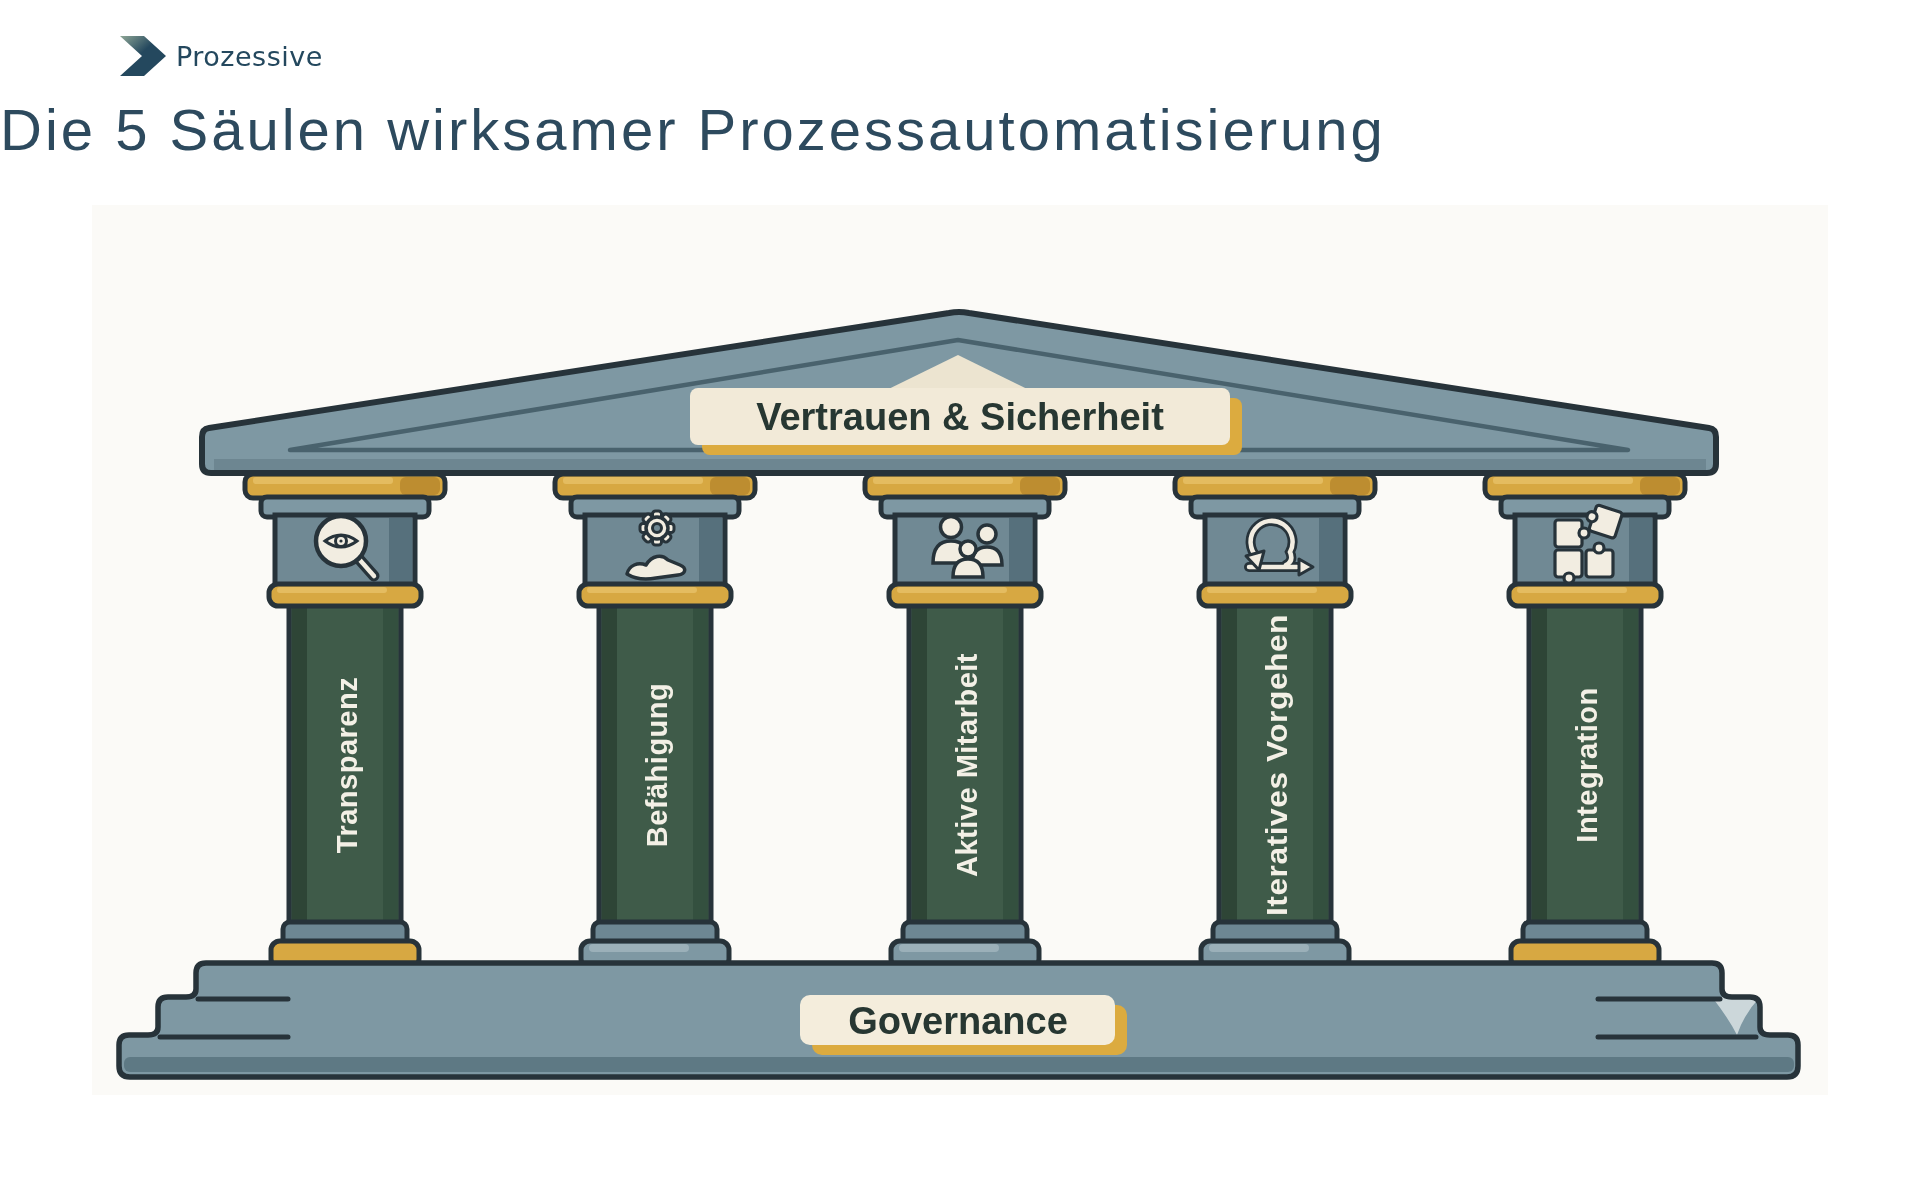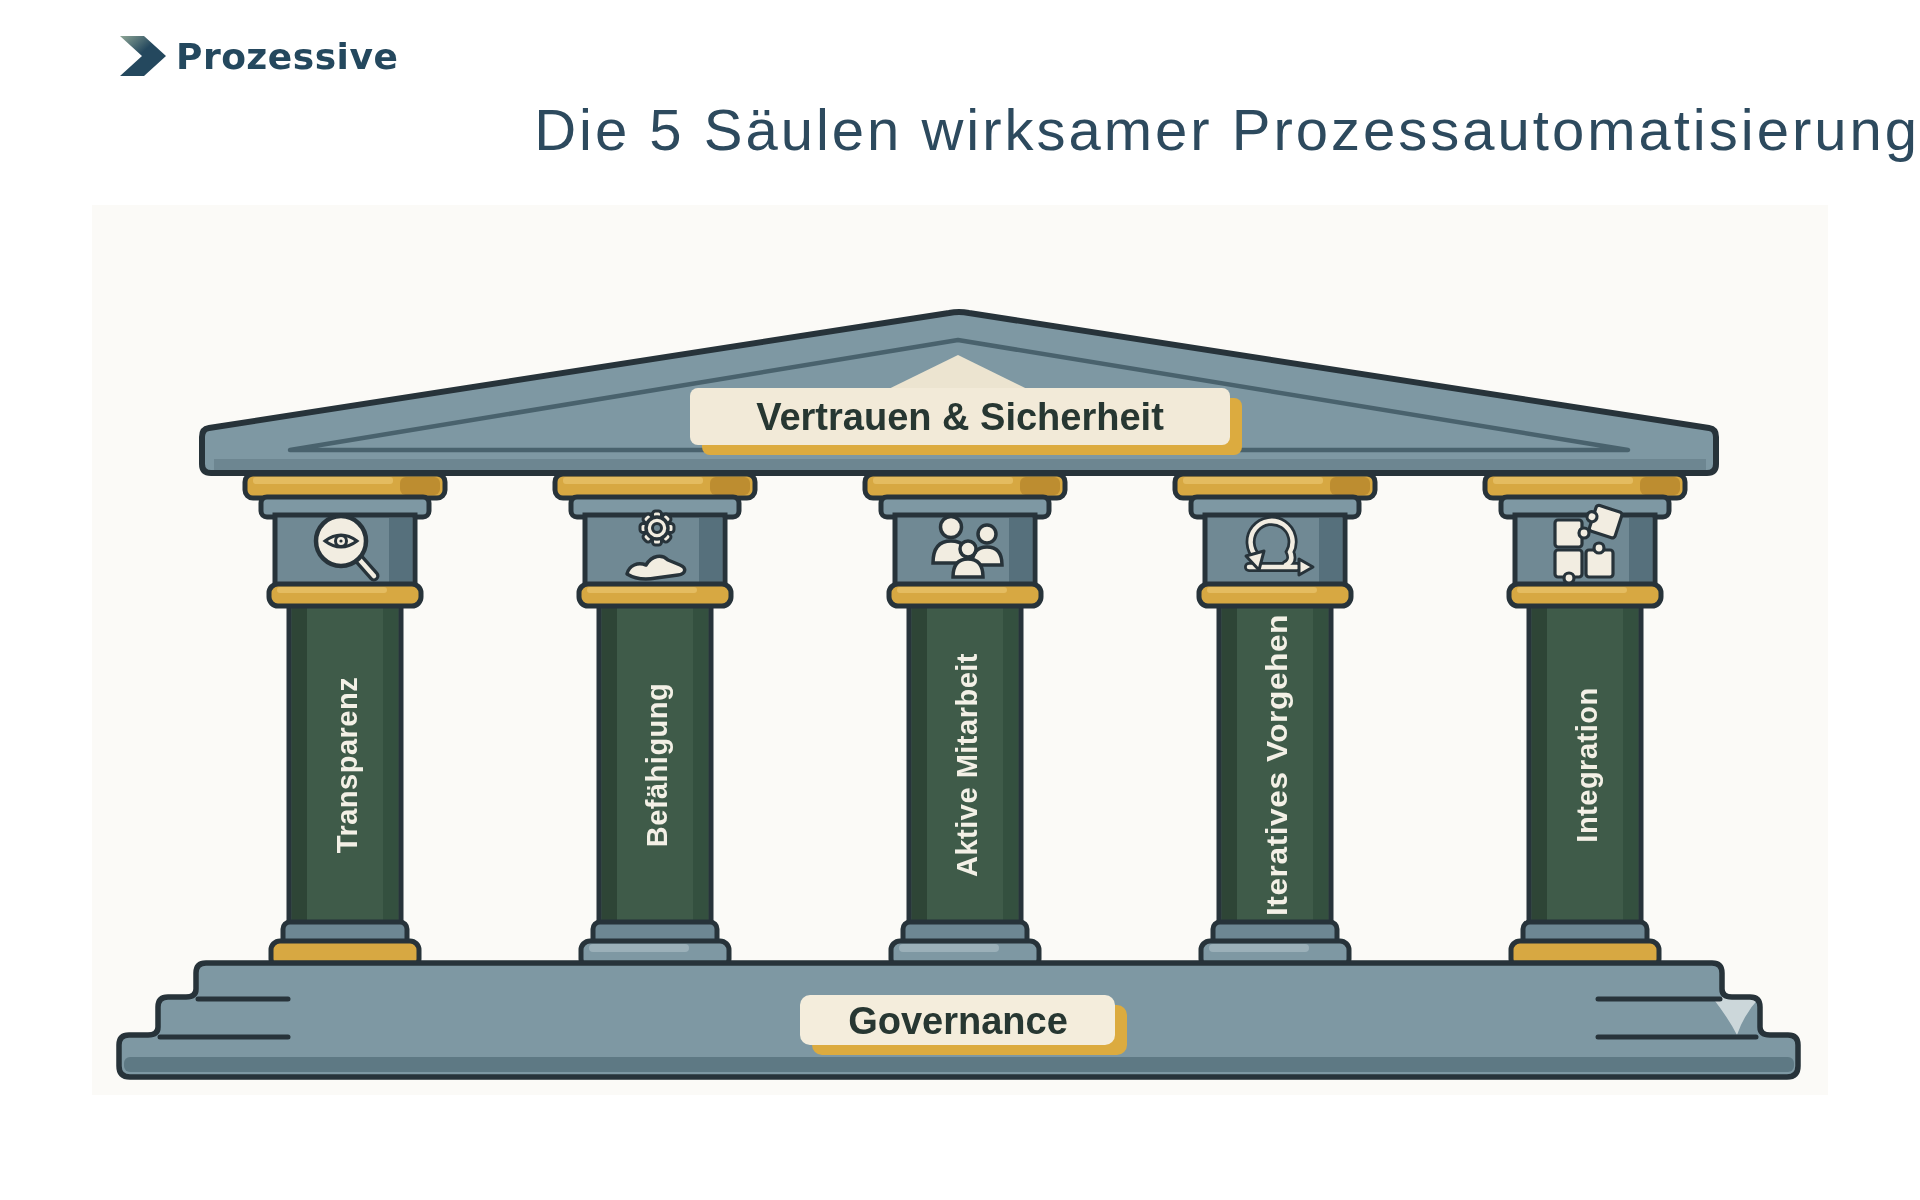--- a/index.html
+++ b/index.html
@@ -7,25 +7,25 @@
     width:1920px;height:1200px;position:relative;overflow:hidden;
     background:#ffffff;
     font-family:"Liberation Sans", sans-serif;
   }
   .logo{
     position:absolute;left:118px;top:34px;height:44px;
     display:flex;align-items:center;gap:8px;
   }
   .logo-text{
     font-family:"DejaVu Sans", sans-serif;
-    font-size:36px;font-weight:700;color:#24485e;letter-spacing:0.5px;
+    font-size:27px;font-weight:400;color:#24485e;letter-spacing:0.5px;
   }
   .page-title{
     position:absolute;left:0;top:96px;width:1920px;
-    text-align:right;
+    text-align:left;
     font-family:"Liberation Sans", sans-serif;
     font-size:58px;font-weight:400;letter-spacing:3px;
     color:#2d4a5e;
   }
   .temple-svg{position:absolute;left:0;top:0;}
   .banner-text{
     font-family:"Liberation Sans", sans-serif;
     font-weight:700;font-size:38px;fill:#273732;
   }
   .pillar-label{

